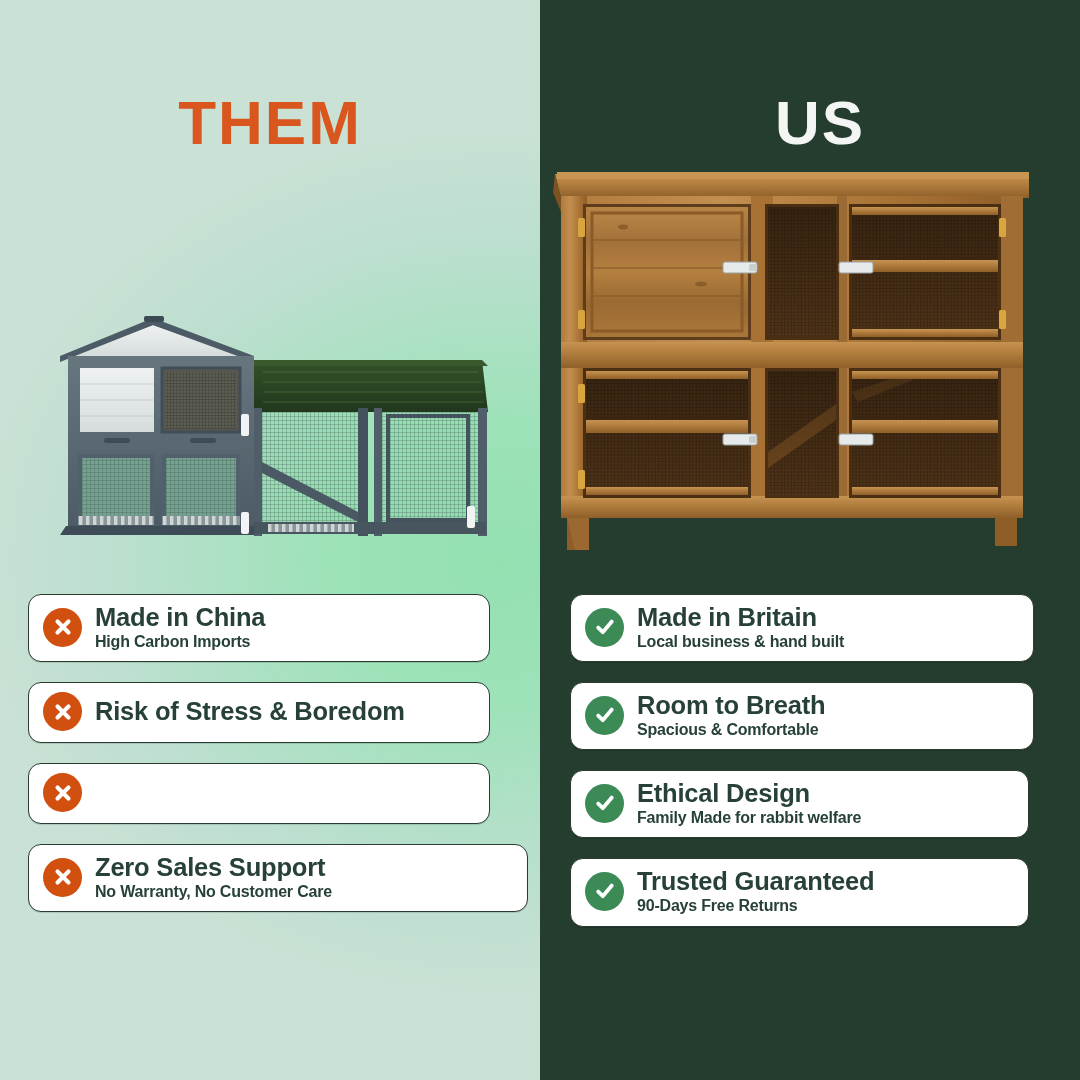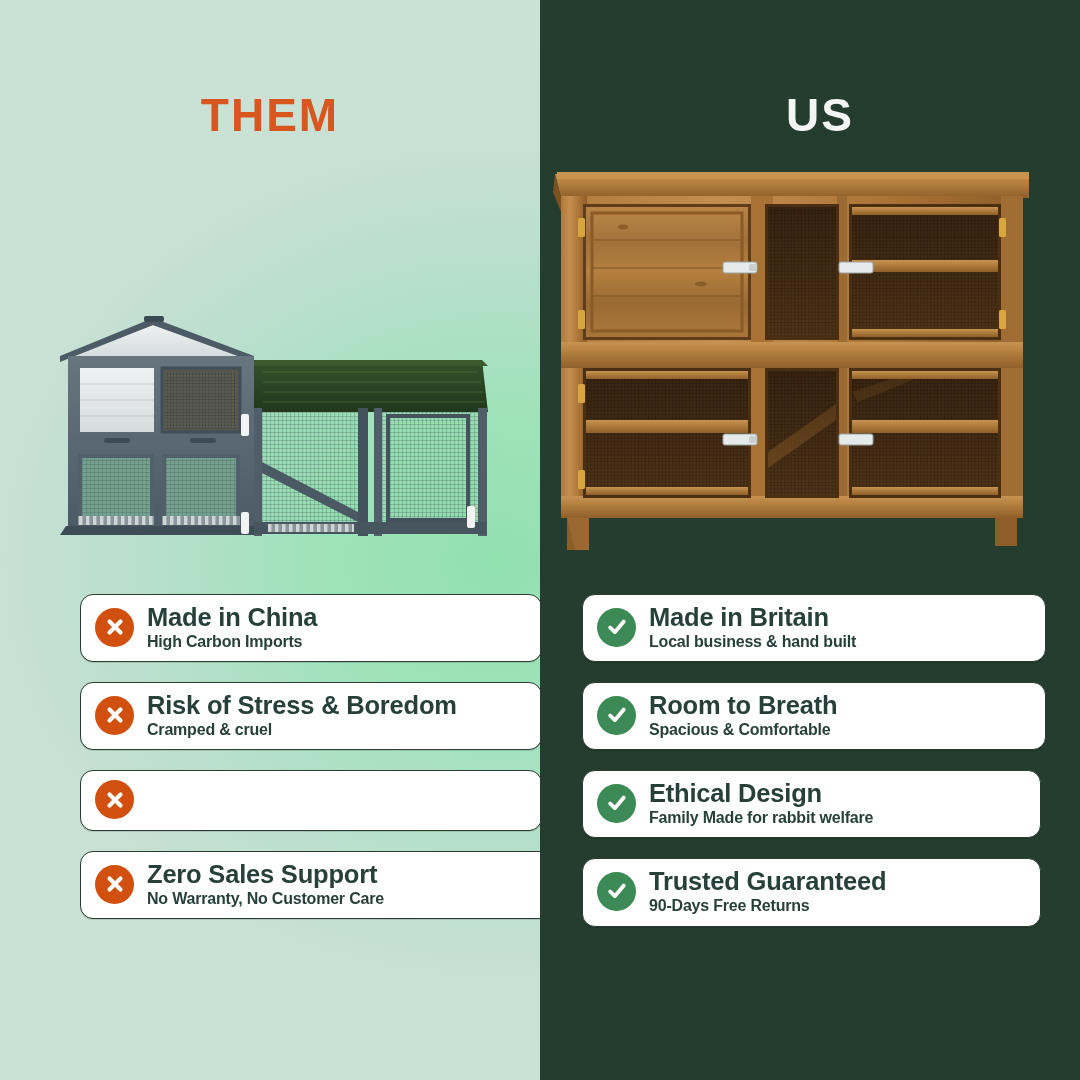--- a/index.html
+++ b/index.html
@@ -15,38 +15,38 @@
   .panel { position:absolute; top:0; height:1080px; overflow:hidden; }
   .panel-left  { left:0;   width:540px;
     background:
       radial-gradient(ellipse 620px 520px at 92% 52%, #93e0b1 0%, #9ee2b9 28%, #bcdfcf 62%, #c8e1d4 82%, #cae2d5 100%);
   }
   .panel-right { left:540px; width:540px; background:#253d2f; }
 
   
   .title {
     position:absolute; top:92px; width:100%; text-align:center;
-    font-size:46px; font-weight:bold; letter-spacing:2px; line-height:1;
+    font-size:62px; font-weight:bold; letter-spacing:2px; line-height:1;
   }
   .title-them { color:#d9561f; }
   .title-us   { color:#f4f6f4;padding-left:20px; }
 
   
   .art { position:absolute; }
 
   
   .hutch-grey { left:58px; top:316px; width:430px; height:246px; }
 
   
   .hutch-wood { left:553px; top:152px; width:478px; height:405px; }
 
   
   .cards { position:absolute; left:0; width:100%; }
-  .cards-left  { top:594px; padding-left:80px; }
-  .cards-right { top:594px; padding-left:42px; }
+  .cards-left  { top:594px; padding-left:28px; }
+  .cards-right { top:594px; padding-left:30px; }
 
   .card {
     background:#ffffff;
     border:1.6px solid #2a3c31;
     border-radius:13px;
     padding:9px 14px 11px 14px;
     display:flex;
     align-items:center;
     gap:13px;
     margin-bottom:20px;
@@ -181,21 +181,20 @@
       </div>
 
       <div class="card" style="width:462px">
         <span class="badge cross">
           <svg width="24" height="24" viewBox="0 0 24 24">
             <path d="M6.5 6.5 L17.5 17.5 M17.5 6.5 L6.5 17.5" stroke="#fff" stroke-width="4.1" stroke-linecap="round"></path>
           </svg>
         </span>
         <span class="card-body">
           <span class="card-title">Risk of Stress &amp; Boredom</span>
-          <span class="card-sub">Cramped &amp; cruel</span>
         </span>
       </div>
 
       <div class="card" style="width:462px">
         <span class="badge cross">
           <svg width="24" height="24" viewBox="0 0 24 24">
             <path d="M6.5 6.5 L17.5 17.5 M17.5 6.5 L6.5 17.5" stroke="#fff" stroke-width="4.1" stroke-linecap="round"></path>
           </svg>
         </span>
       </div>

